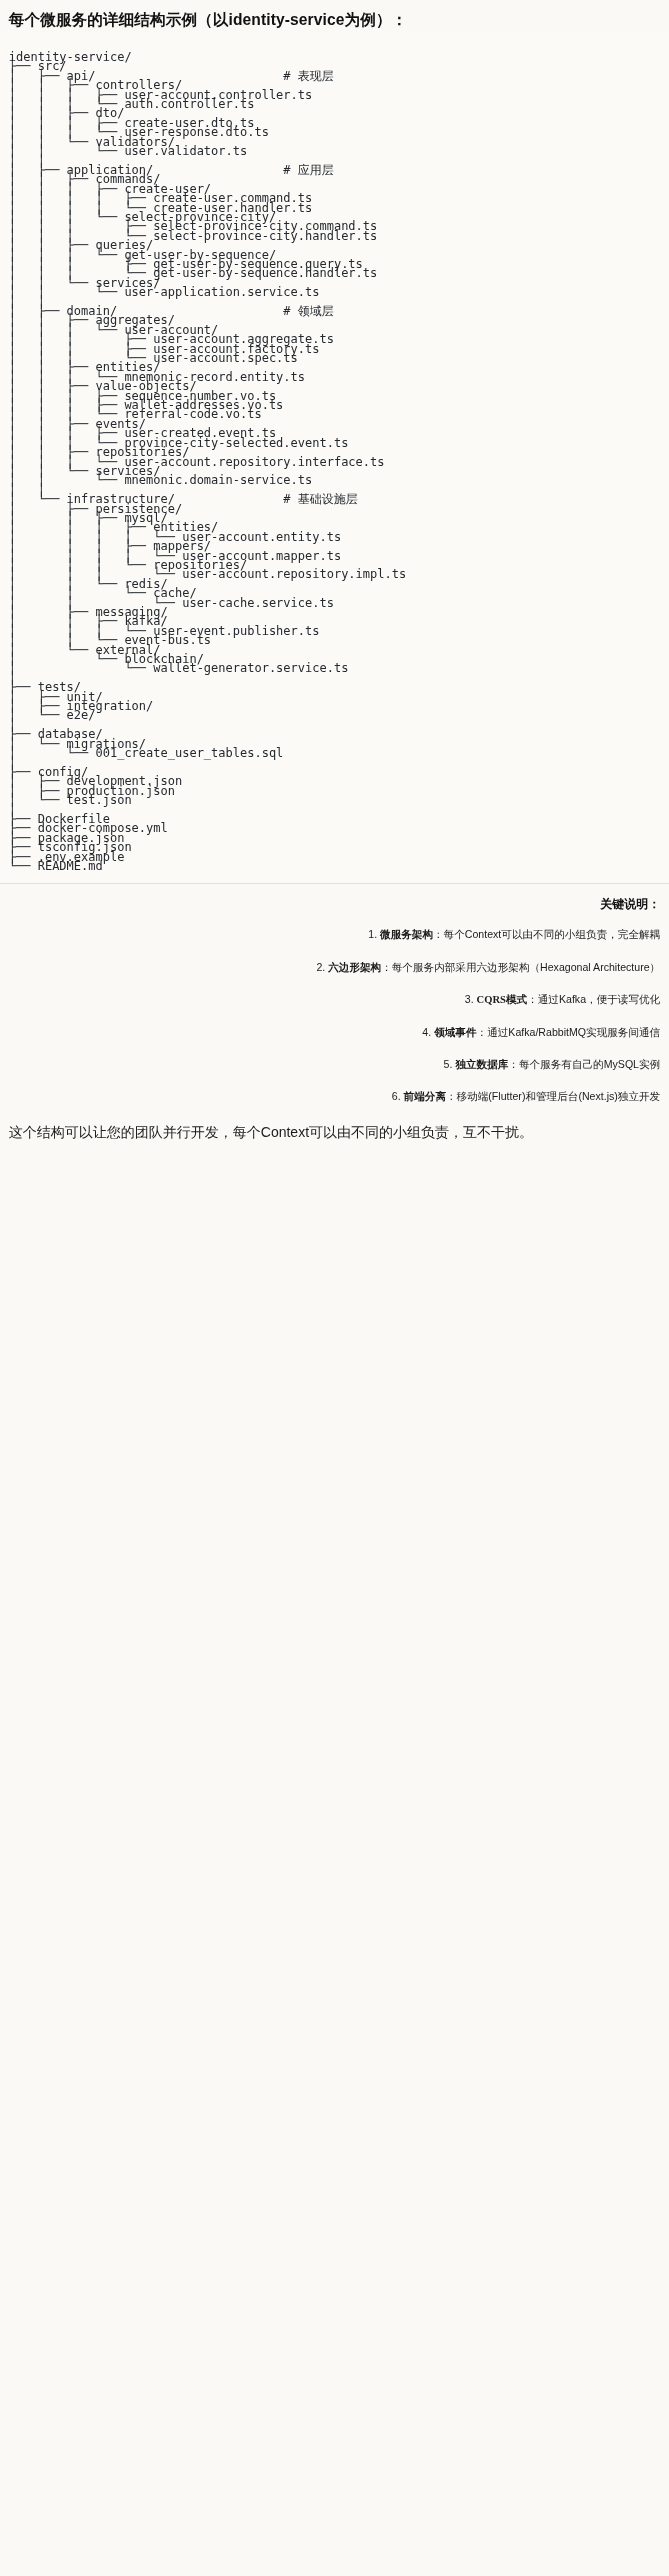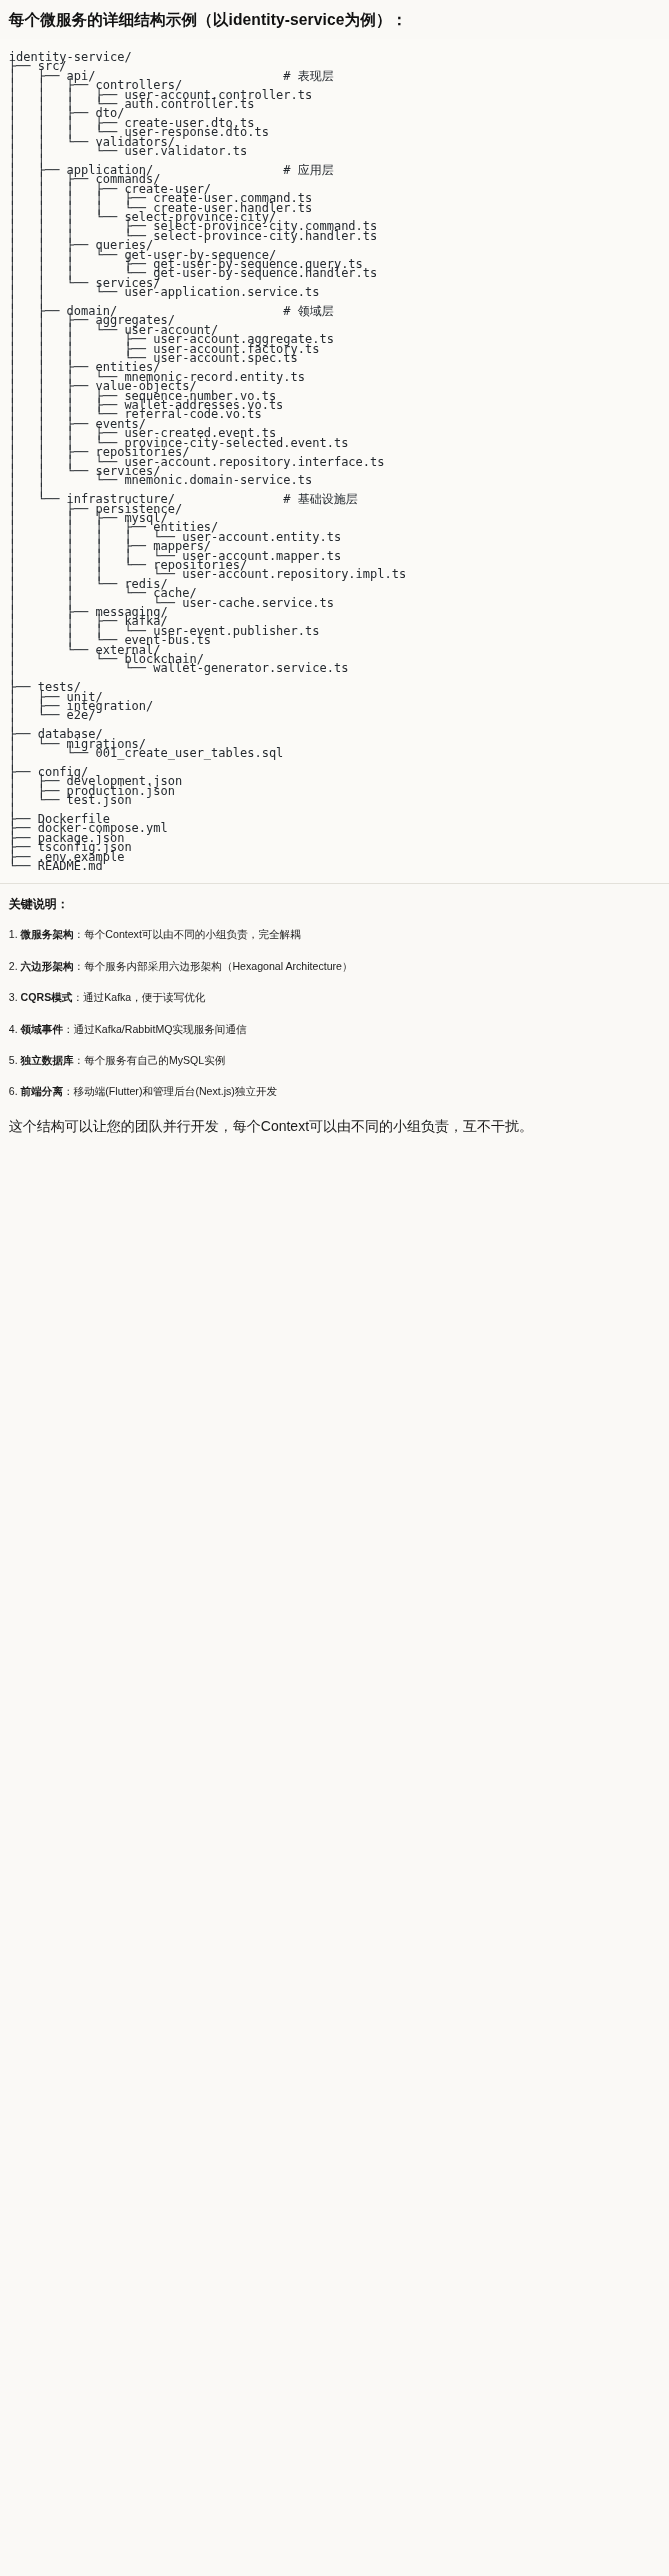--- a/index.html
+++ b/index.html
@@ -54,39 +54,41 @@
     color: #24292f;
     white-space: pre;
     tab-size: 4;
     letter-spacing: 0px;
     overflow: visible;
   }
 
   
   .notes {
     padding: 0 8.8px 0 8.8px;
+    text-align: right;
   }
   .notes-heading {
     font-size: 12px;
     font-weight: bold;
     color: #111111;
     margin: 12.5px 0 13.8px 0;
     line-height: 1.4;
   }
   .note-item {
     font-size: 10.6px;
     line-height: 1.55;
     margin: 0 0 15px 0;
     color: #1b1b1b;
   }
   .note-item .num {
     font-weight: normal;
   }
   .note-item .term {
     font-weight: bold;
+    font-family: Liberation Serif, serif;
   }
   .note-item .sep {
     font-weight: normal;
   }
   .note-item .desc {
     font-weight: normal;
   }
   .closing {
     font-size: 14px;
     line-height: 1.6;

